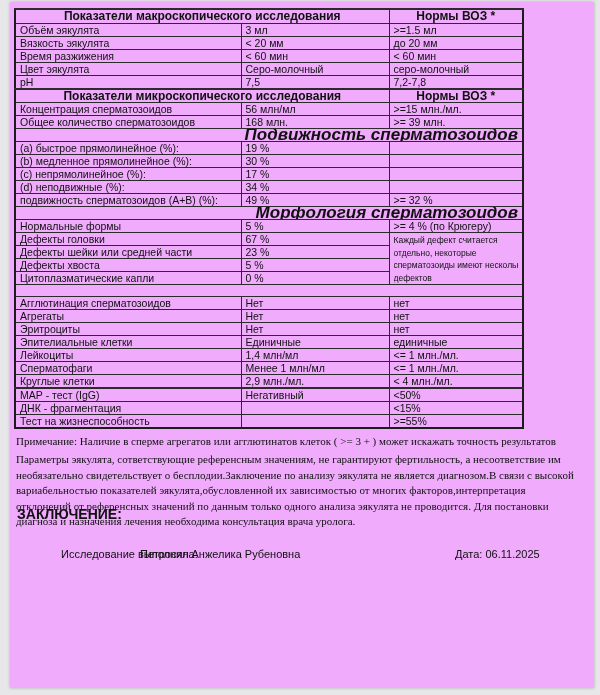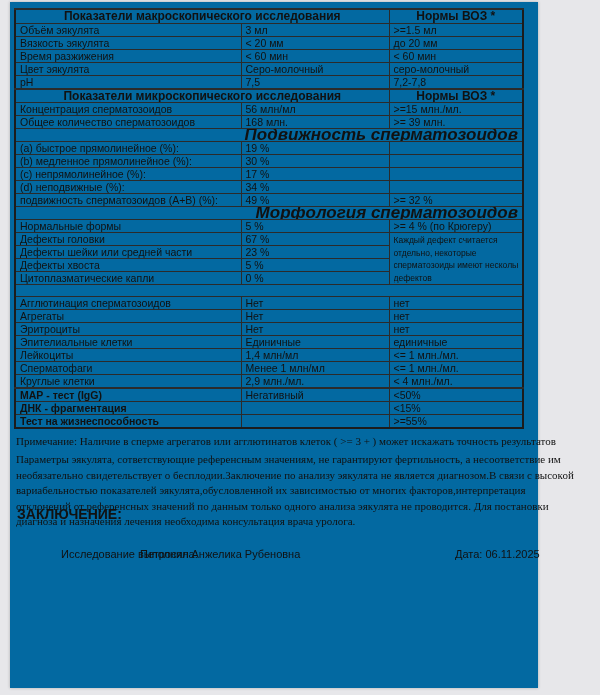--- a/index.html
+++ b/index.html
@@ -1,36 +1,36 @@
 <!DOCTYPE html>
 <html><head>
 <meta charset="utf-8">
 <style>
   * { margin:0; padding:0; box-sizing:border-box; }
   html,body { width:600px; height:695px; overflow:hidden; background:#e7e7ea; }
   body { font-family:"Liberation Sans", sans-serif; color:#111; position:relative; }
   .page {
-    position:absolute; left:10px; top:2px; width:528px; height:686px;
-    background:#0369a1; box-shadow:0 0 3px rgba(0,0,0,.25);
+    position:absolute; left:10px; top:2px; width:584px; height:686px;
+    background:#f0abfc; box-shadow:0 0 3px rgba(0,0,0,.25);
   }
   table.report {
     position:absolute; left:4px; top:6px; width:508px;
     border-collapse:collapse; table-layout:fixed;
     border:2px solid #1c1c1c;
   }
   col.c1 { width:226px; } col.c2 { width:148px; } col.c3 { width:134px; }
   td, th {
     border:1px solid #2b2b2b; padding:0 4px; height:11.5px;
     font-size:10.5px; line-height:12px; overflow:hidden; white-space:nowrap;
     text-align:left; font-weight:normal; vertical-align:middle;
   }
   tr.head-row th { font-size:12px; font-weight:bold; text-align:center; height:14px; border-top-width:2px; }
   td.val { text-align:left; }
   tr.section-row td { font-weight:bold; font-style:italic; text-align:right; font-size:17px; }
-  tr.bold-row td:first-child { font-weight:bold; }
+  tr.bold-row td:first-child { font-weight:normal; }
   tr.thick-top td { border-top-width:2px; }
   tr.spacer-row td { height:11.5px; }
   td.note-cell { vertical-align:top; padding-top:1px; }
   .note-line { font-size:8.5px; line-height:12.5px; height:12.5px; white-space:nowrap; overflow:hidden; }
   .refs-line { position:absolute; left:7px; top:416px; font-size:10.5px; font-weight:bold; white-space:nowrap; }
   .performed-in { position:absolute; left:308px; top:416px; font-size:10.5px; white-space:nowrap; }
   .performed-in b { font-weight:bold; }
   .note-text {
     position:absolute; left:6px; top:433px; width:570px;
     font-family:"Liberation Serif", serif; font-size:11px; white-space:nowrap;

